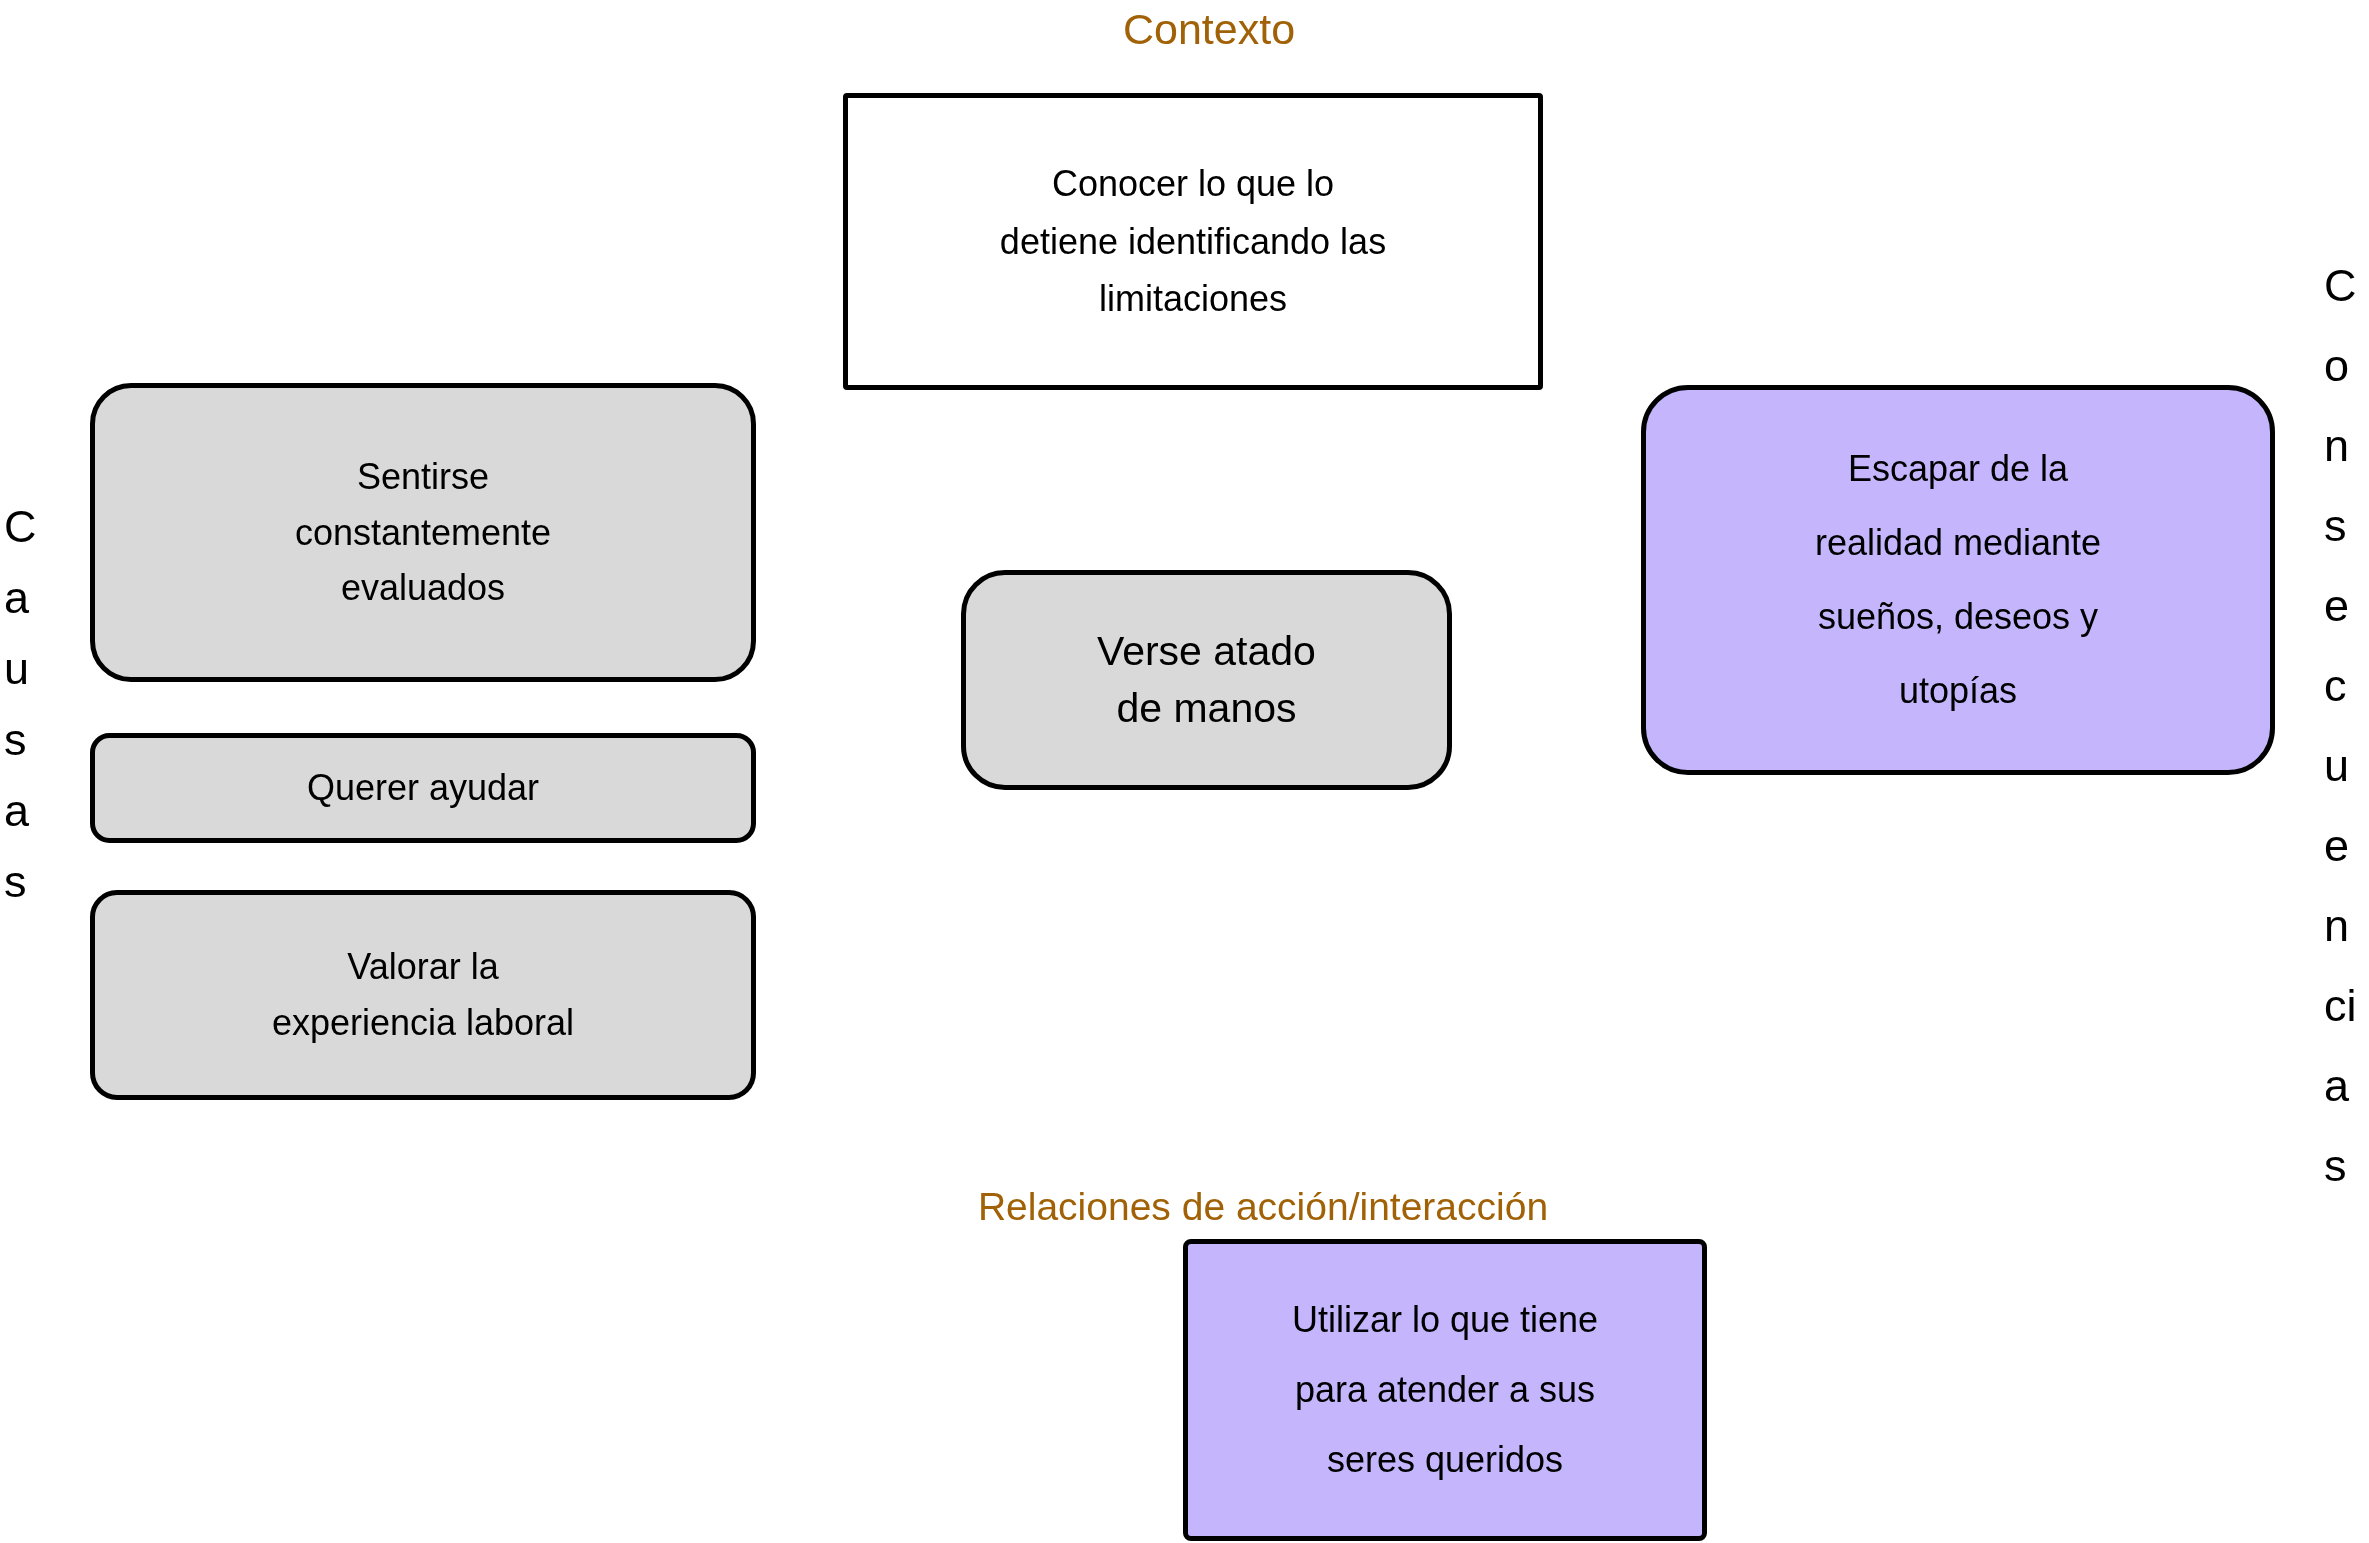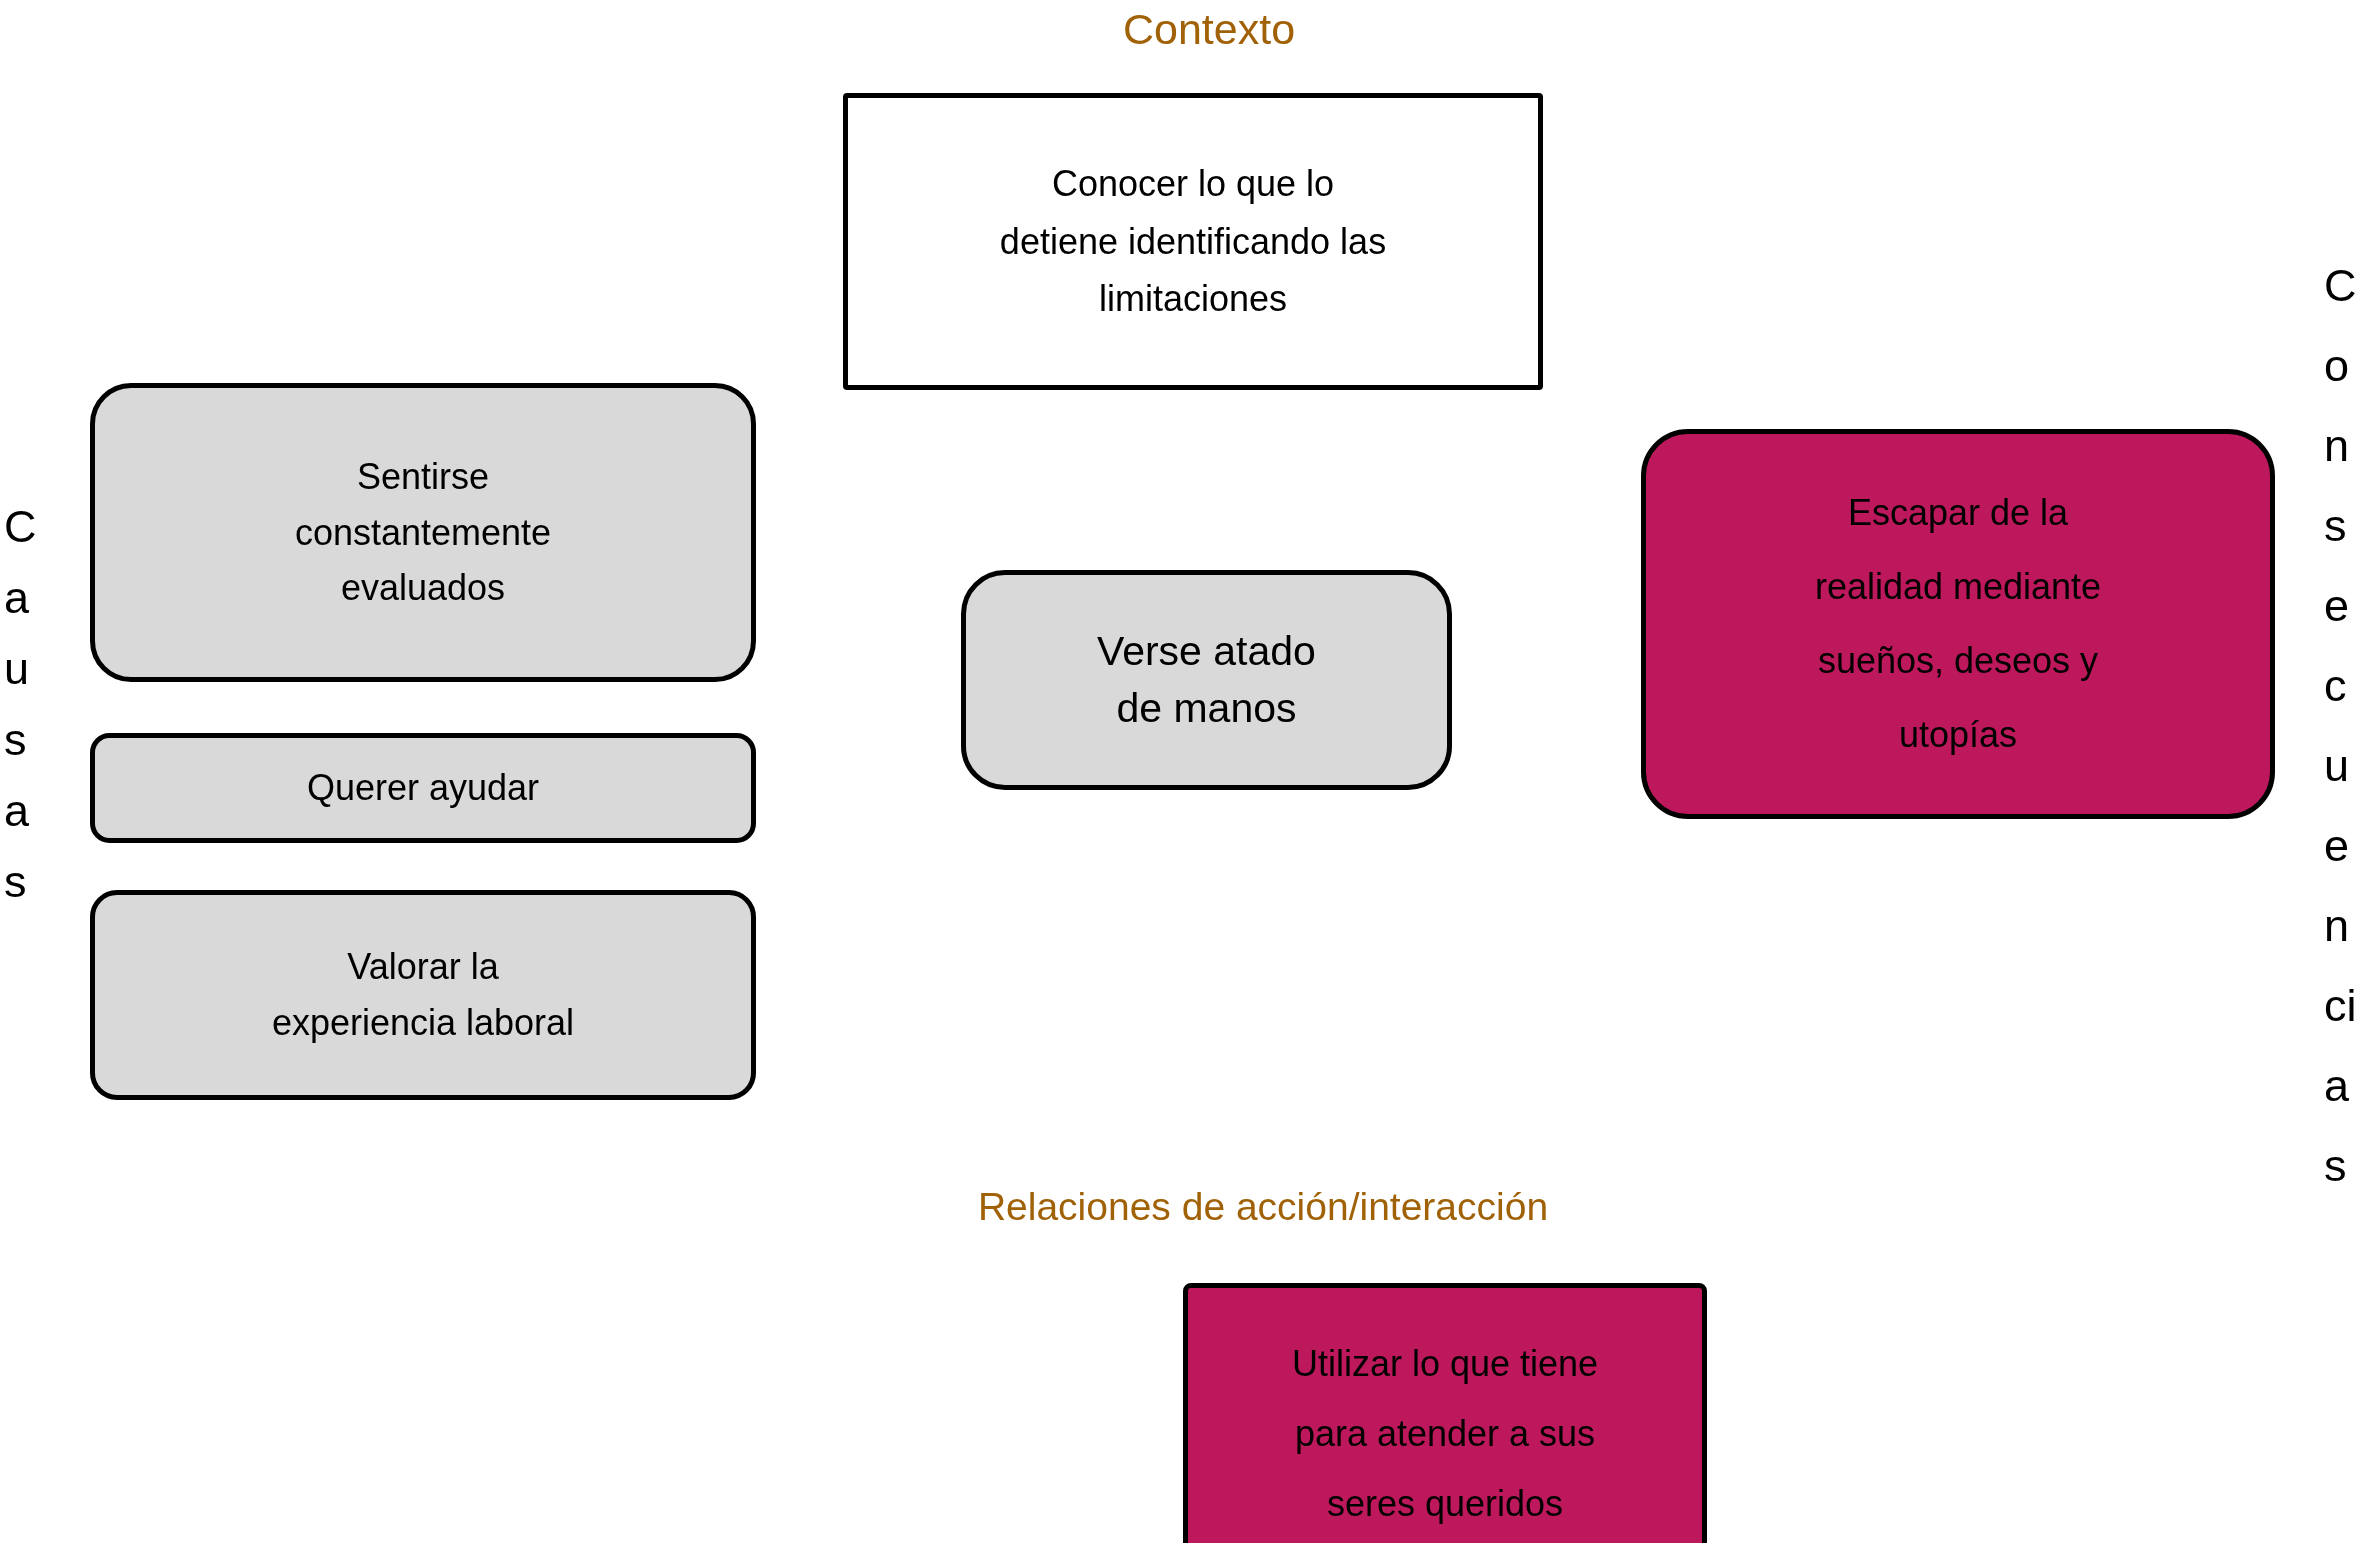--- a/index.html
+++ b/index.html
@@ -27,21 +27,21 @@
     align-items: center;
     justify-content: center;
     text-align: center;
     white-space: pre-line;
     font-size: 36px;
     line-height: 1.55;
     color: #000000;
   }
   .box-white { background: #ffffff; }
   .box-light { background: #d9d9d9; }
-  .box-dark  { background: #be185d; margin-top: 44px; }
+  .box-dark  { background: #c4b5fd; }
   .title {
     position: absolute;
     text-align: center;
     white-space: nowrap;
     color: #a16207;
   }
   .vlabel {
     position: absolute;
     white-space: pre-line;
     font-size: 45px;

